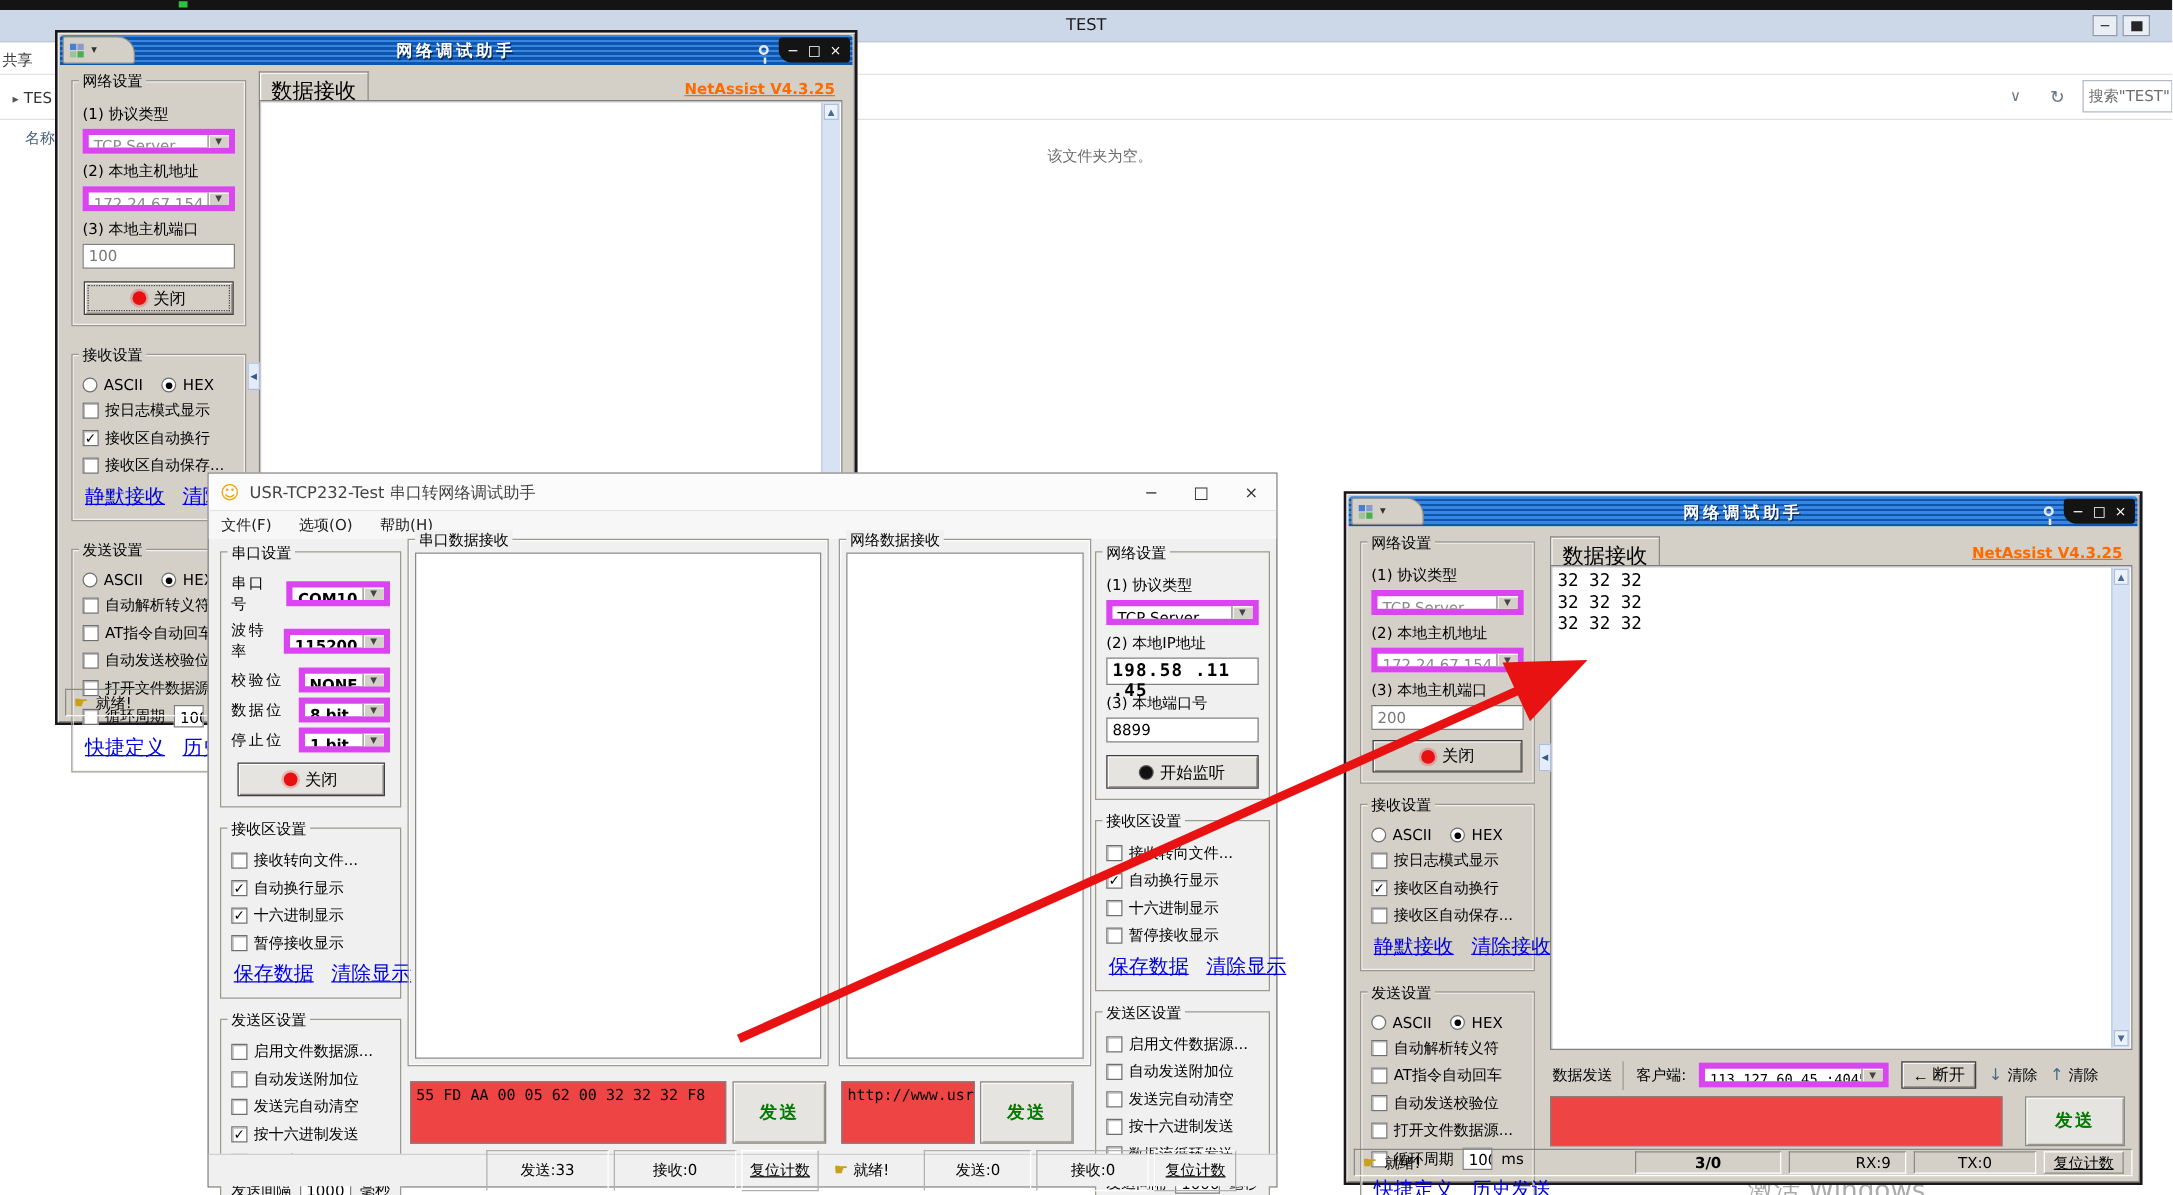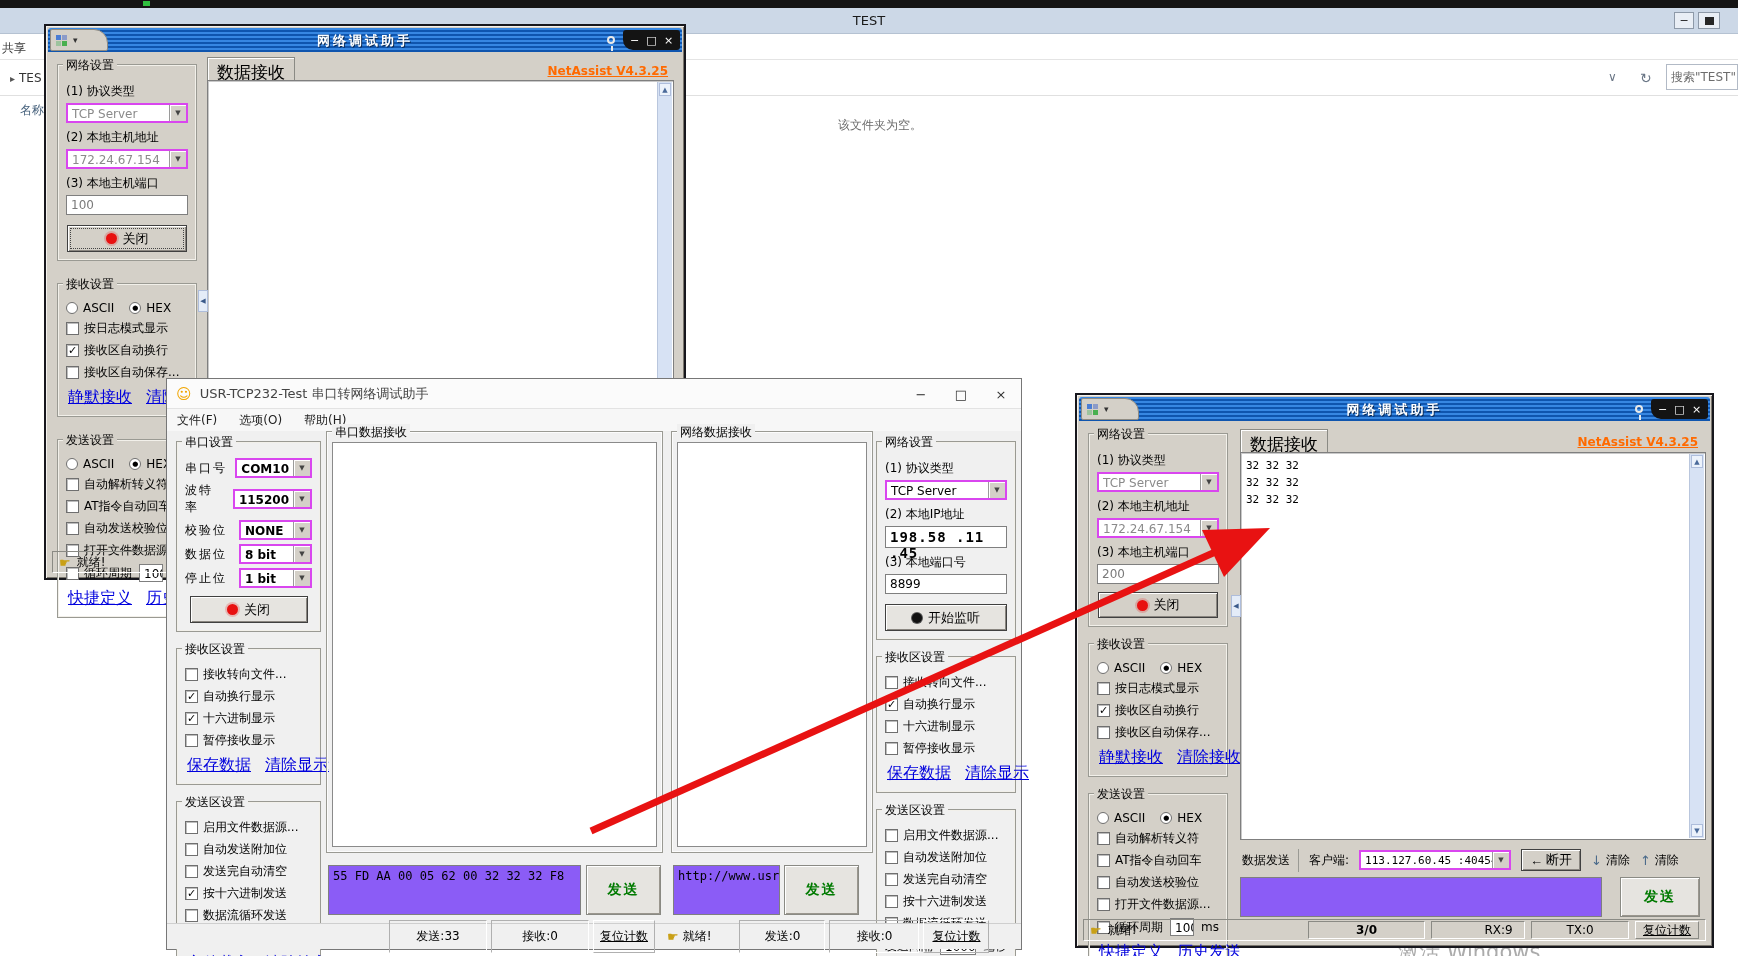--- a/index.html
+++ b/index.html
@@ -49,21 +49,21 @@
   .sysbtn .drp { font-size:9px; color:#333; }
   .cright { position:absolute; right:2px; top:1px; height:22px; display:flex; align-items:center; gap:5px; }
   .pin { width:8px; height:8px; border:2px solid #e9e9e9; border-radius:50%; position:relative; margin-right:3px; }
   .pin::after { content:""; position:absolute; left:2px; top:8px; width:2px; height:5px; background:#e9e9e9; }
   .cbtns { display:flex; background:#141414; border-radius:3px 3px 3px 10px; height:20px; align-items:center; padding:0 3px; }
   .cbtns span { width:17px; text-align:center; color:#fff; font-size:11px; cursor:default; }
 
   .grp { position:relative; border:1px solid #9a9a93; box-shadow:inset 0 0 0 1px #f2f0ea; padding:12px 6px 6px 6px; }
   .glabel { position:absolute; top:-8px; left:5px; background:#d4d0c8; padding:0 3px; font-size:12px; color:#000; }
   .frow { font-size:12px; margin:6px 2px 3px 2px; white-space:nowrap; }
-  .combo { height:20px; background:#fff; border:2px solid #d946ef; display:flex; margin:0 2px; }
+  .combo { height:20px; background:#fff; border:5px solid #d946ef; display:flex; margin:0 2px; }
   .combo .cval { flex:1; padding:2px 4px; font-size:12px; white-space:nowrap; overflow:hidden; }
   .combo.dis .cval { color:#8a8a8a; }
   .combo .cbtn2 { width:17px; background:#d4d0c8; border-left:1px solid #9a9a9a;
                   box-shadow:inset 1px 1px 0 #fff; display:flex; align-items:center; justify-content:center;
                   font-size:7px; color:#444; }
   .inp { height:20px; background:#fff; border:1px solid #7f7f7f; font-size:12px; padding:2px 4px; margin:0 2px;
          color:#7a7a7a; white-space:nowrap; overflow:hidden; }
   .btn3d { background:#d4d0c8; border:1px solid #404040; box-shadow:inset 1px 1px 0 #fff, inset -1px -1px 0 #8a8680;
            font-size:13px; display:flex; align-items:center; justify-content:center; gap:6px; cursor:default; }
   .reddot { width:11px; height:11px; border-radius:50%; background:#e81010; box-shadow:0 0 0 2px rgba(232,16,16,.22); }
@@ -107,21 +107,21 @@
            align-items:center; padding-left:10px; gap:22px; font-size:12px; color:#222; }
   .mwin .grp { background:#f0f0f0; }
   .mwin .glabel { background:#f0f0f0; }
   .mrow { display:flex; align-items:center; margin:4px 2px; gap:6px; font-size:12px; }
   .mrow .mk { width:48px; letter-spacing:2px; }
   .mrow .combo { flex:1; margin:0;font-weight:bold; }
   .mgrpbox { position:absolute; border:1px solid #9a9a93; box-shadow:inset 0 0 0 1px #fcfcfc; }
   .mgrpbox .glabel { top:-8px; }
   .mgrpbox .white { position:absolute; left:5px; right:5px; top:10px; bottom:5px; background:#fff;
                     border:1px solid #8a8a8a; }
-  .sendfield { position:absolute; background:#8b5cf6; border:1px solid #7f7f7f; font-size:12px; padding:3px 4px;
+  .sendfield { position:absolute; background:#ef4444; border:1px solid #7f7f7f; font-size:12px; padding:3px 4px;
                white-space:nowrap; overflow:hidden; }
   .sendbtn { position:absolute; background:#e6e4e0; border:1px solid #8a8a84;
              box-shadow:inset 1px 1px 0 #fff, inset -1px -1px 0 #9a968e; color:#007a00; font-weight:bold;
              font-size:14px; display:flex; align-items:center; justify-content:center; letter-spacing:2px; cursor:pointer; }
   .msbar { position:absolute; left:0; right:0; bottom:0; height:26px; background:#f0f0f0; border-top:1px solid #cfcfcf;
            display:flex; align-items:center; padding:0 8px; gap:4px; font-size:12px; }
   .mcell { height:33px; border:1px solid; border-color:#b0b0b0 #fff #fff #b0b0b0; display:flex; align-items:center;
            justify-content:center; }
   .mcell.raised { border-color:#fff #b0b0b0 #b0b0b0 #fff; text-decoration:underline; }
   .ipfield { height:22px; background:#fff; border:1px solid #7f7f7f; font-weight:bold; font-size:14px;
@@ -675,21 +675,21 @@
           <span class="lnk">历史发送</span>
         </div>
       </div>
     </div>
 
     <div class="tabrow" style="left:163px;top:34px;">
       <div class="ctab">数据接收</div>
     </div>
     <a class="brand" style="right:14px;top:40px;">NetAssist V4.3.25</a>
     <div class="rbox" style="left:163px;top:57px;width:466px;height:388px;">
-      <div class="mono" style="position:absolute;left:5px;top:4px;font-size:11px;line-height:17px;">
+      <div class="mono" style="position:absolute;left:5px;top:4px;font-size:14px;line-height:17px;">
         <div>32 32 32</div>
         <div>32 32 32</div>
         <div>32 32 32</div>
       </div>
       <div class="vsb">
         <div class="sa" style="top:1px;">▲</div>
         <div class="sa" style="bottom:1px;">▼</div>
       </div>
     </div>
     <div class="collapse" style="left:154px;top:200px;">◀</div>

